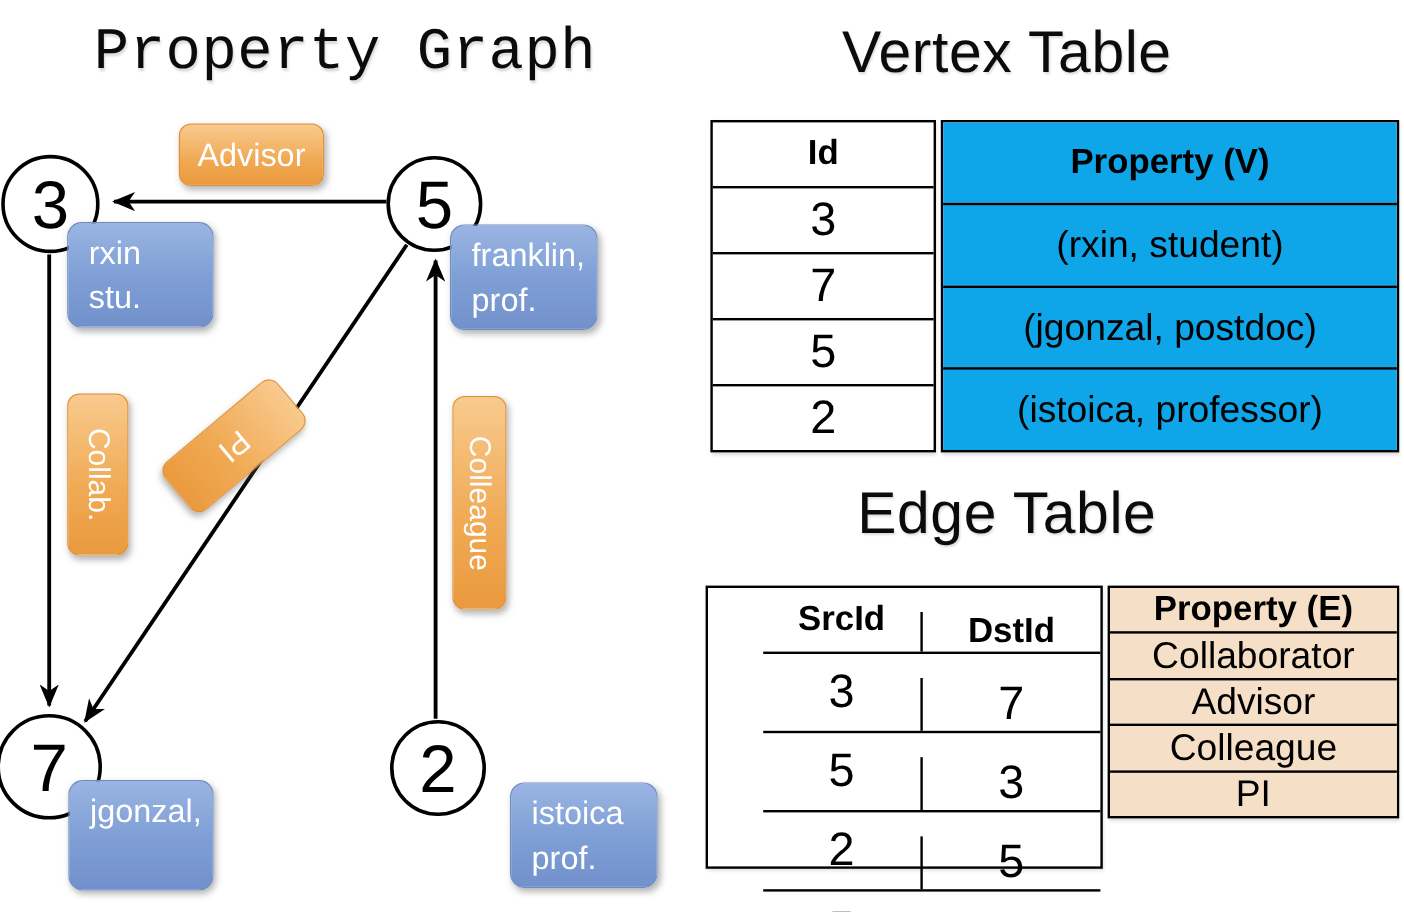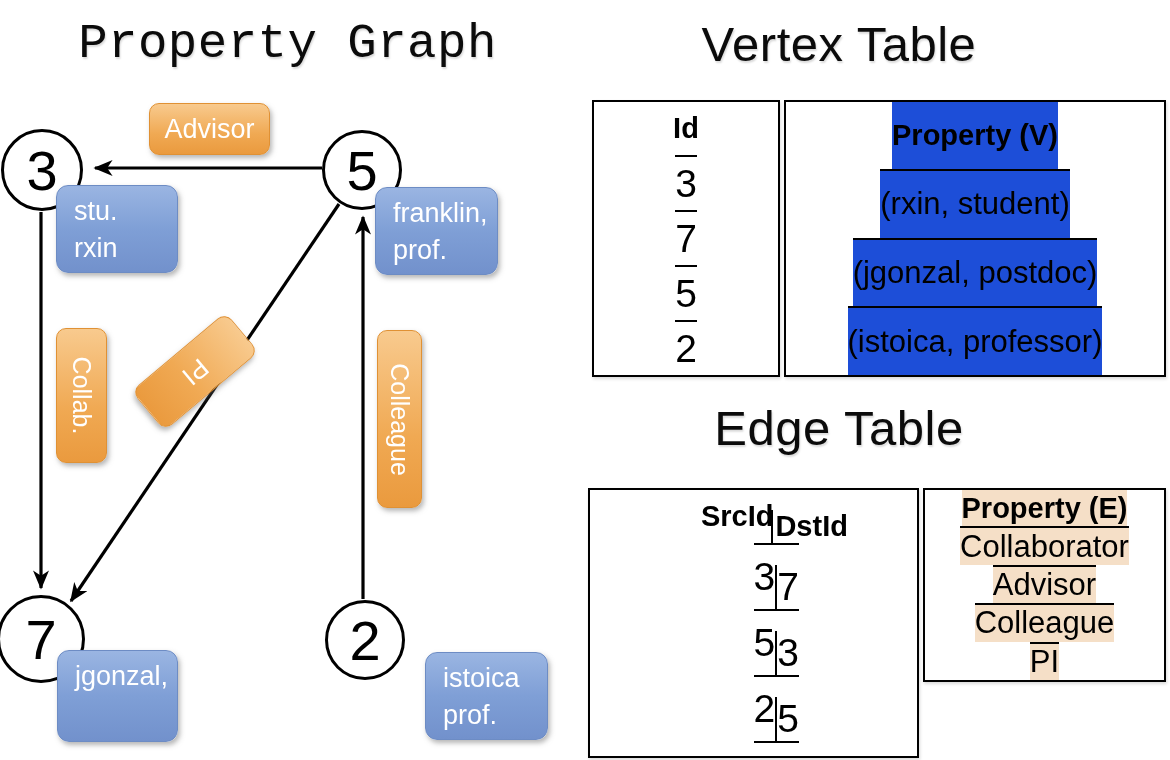--- a/index.html
+++ b/index.html
@@ -59,36 +59,35 @@
   .vbox-5{left:375px;top:187px;width:123px;height:88px;}
   .vbox-7{left:57px;top:650px;width:121px;height:92px;}
   .vbox-2{left:377px;top:652px;width:123px;height:88px;margin-left:48px;}
   .vbox div{white-space:nowrap;}
 
   
   .tbl{
     position:absolute;display:flex;flex-direction:column;
     border:2.5px solid #000;box-sizing:border-box;background:#fff;
     box-shadow:1px 2px 3px rgba(0,0,0,0.15);
-    align-items:center;
   }
   .tbl .row{
     flex:1;display:flex;align-items:center;justify-content:center;
     border-top:2.5px solid #000;
   }
   .tbl .row:first-child{border-top:none;}
   .hdr-text{font-weight:bold;font-size:29px;}
   .num-text{font-size:39px;}
   .prop-text{font-size:31px;white-space:nowrap;}
 
   .vt-id{left:592px;top:100px;width:188px;height:277px;}
   .vt-prop{left:784px;top:100px;width:382px;height:277px;}
-  .vt-prop .row{background:#1d4ed8;}
-
-  .et-ids{left:588px;top:488px;width:331px;height:270px;padding-left:46px;}
+  .vt-prop .row{background:#0ea5e9;}
+
+  .et-ids{left:588px;top:488px;width:331px;height:236px;padding-left:46px;}
   .et-ids .row{padding:0;align-items:stretch;}
   .cell{display:flex;align-items:center;justify-content:center;}
   .cell-src{width:46.5%;}
   .cell-dst{flex:1;border-left:2.5px solid #000;margin-top:20px;}
   .et-prop{left:923px;top:488px;width:243px;height:194px;}
   .et-prop .row{background:#f5dfc7;}
 </style>
 </head>
 <body>
 
@@ -130,22 +129,22 @@
     <span class="vtext">Collab.</span>
   </div>
   <div class="ebox ebox-pi">
     <span class="vtext">PI</span>
   </div>
   <div class="ebox ebox-colleague">
     <span class="vtext">Colleague</span>
   </div>
 
   <div class="vbox vbox-3">
+    <div>rxin</div>
     <div>stu.</div>
-    <div>rxin</div>
   </div>
   <div class="vbox vbox-5">
     <div>franklin,</div>
     <div>prof.</div>
   </div>
   <div class="vbox vbox-7">
     <div>jgonzal,</div>
   </div>
   <div class="vbox vbox-2">
     <div>istoica</div>

